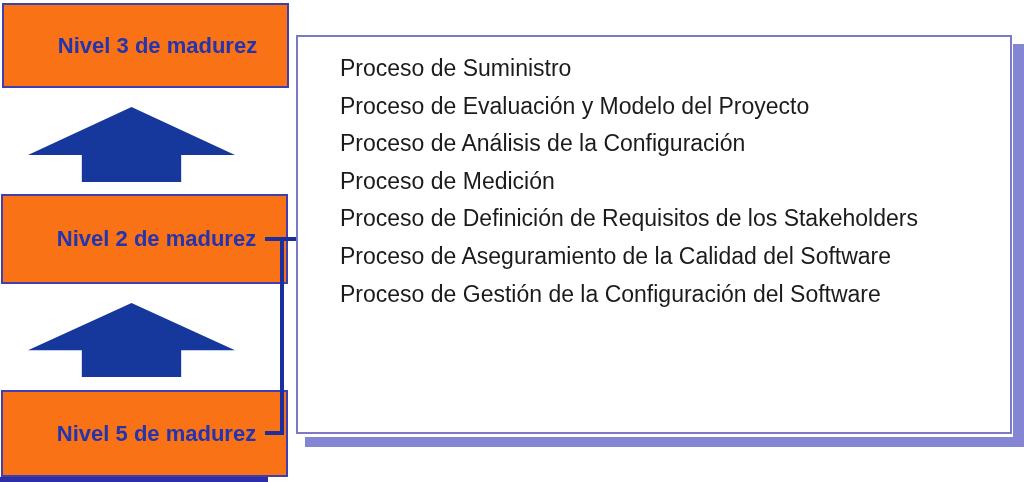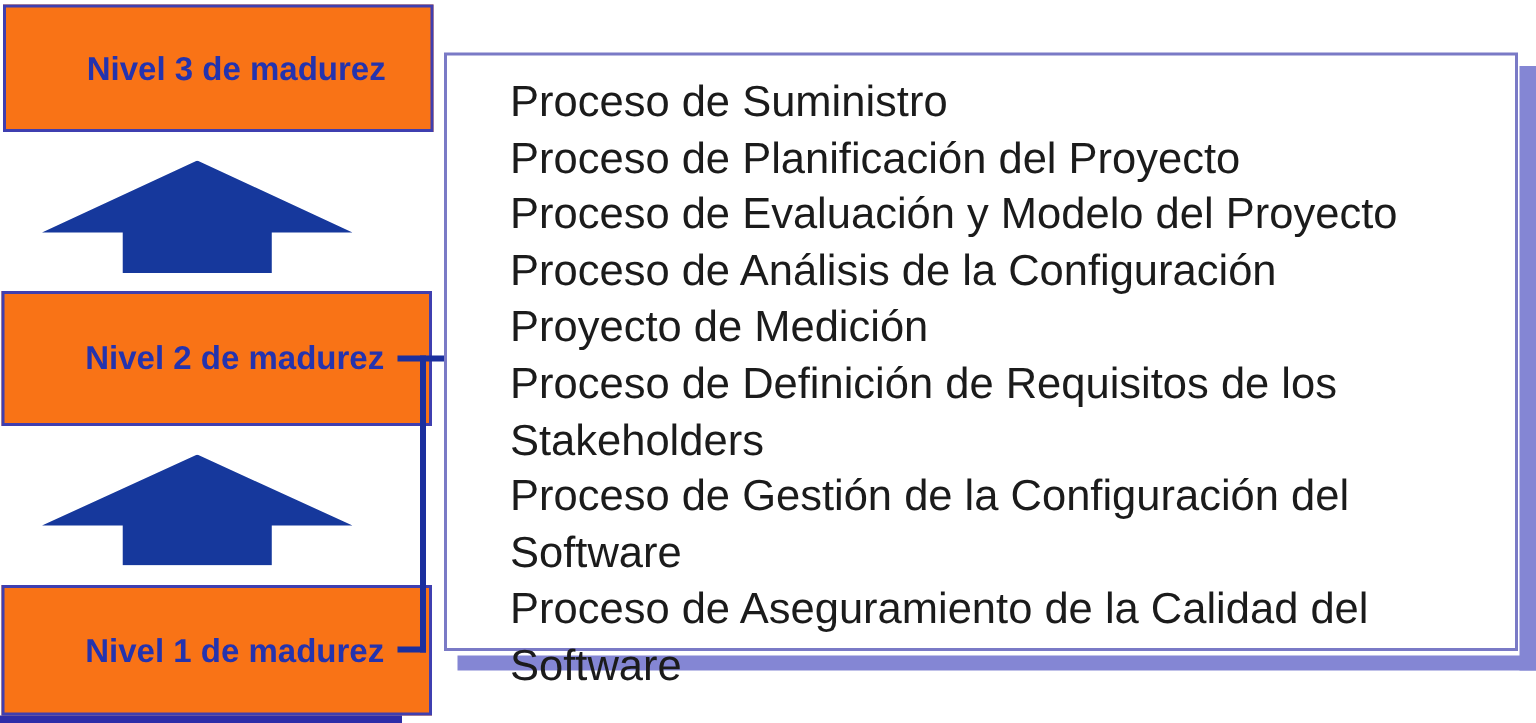--- a/index.html
+++ b/index.html
@@ -35,57 +35,56 @@
   #conn-h-bottom{left:265px;top:431px;width:19px;height:4px;}
   
   #panel-shadow-right{position:absolute;left:1013px;top:44px;width:11px;height:403px;background:#8486d4;}
   #panel-shadow-bottom{position:absolute;left:305px;top:437px;width:719px;height:10px;background:#8486d4;}
   #process-panel{
     position:absolute;left:296px;top:35px;width:712px;height:395px;
     background:#ffffff;border:2px solid #7a7ac6;
   }
   #process-list{
     list-style:none;margin:0;padding:13px 10px 0 42px;
-    font-size:29px;line-height:37.6px;color:#1b1b1b;
+    font-size:23px;line-height:37.6px;color:#1b1b1b;
   }
 </style>
 </head>
 <body>
 
 <div id="stage">
 
   <div class="level-box" id="level3">
     <span>Nivel 3 de madurez</span>
   </div>
 
   <div class="up-arrow" id="arrow-2to3"></div>
 
   <div class="level-box" id="level2">
     <span>Nivel 2 de madurez</span>
   </div>
 
   <div class="up-arrow" id="arrow-1to2"></div>
 
   <div class="level-box" id="level1">
-    <span>Nivel 1 de madurez</span>
+    <span>Nivel 5 de madurez</span>
   </div>
   <div id="level1-shadow"></div>
 
   <div class="conn" id="conn-h-top"></div>
   <div class="conn" id="conn-v"></div>
   <div class="conn" id="conn-h-bottom"></div>
 
   <div id="panel-shadow-right"></div>
   <div id="panel-shadow-bottom"></div>
   <div id="process-panel">
     <ul id="process-list">
       <li>Proceso de Suministro</li>
-      <li>Proceso de Planificación del Proyecto</li>
       <li>Proceso de Evaluación y Modelo del Proyecto</li>
       <li>Proceso de Análisis de la Configuración</li>
-      <li>Proyecto de Medición</li>
+      <li>Proceso de Medición</li>
       <li>Proceso de Definición de Requisitos de los Stakeholders</li>
+      <li>Proceso de Aseguramiento de la Calidad del Software</li>
       <li>Proceso de Gestión de la Configuración del Software</li>
-      <li>Proceso de Aseguramiento de la Calidad del Software</li>
     </ul>
   </div>
 
 </div>
 
 </body></html>

